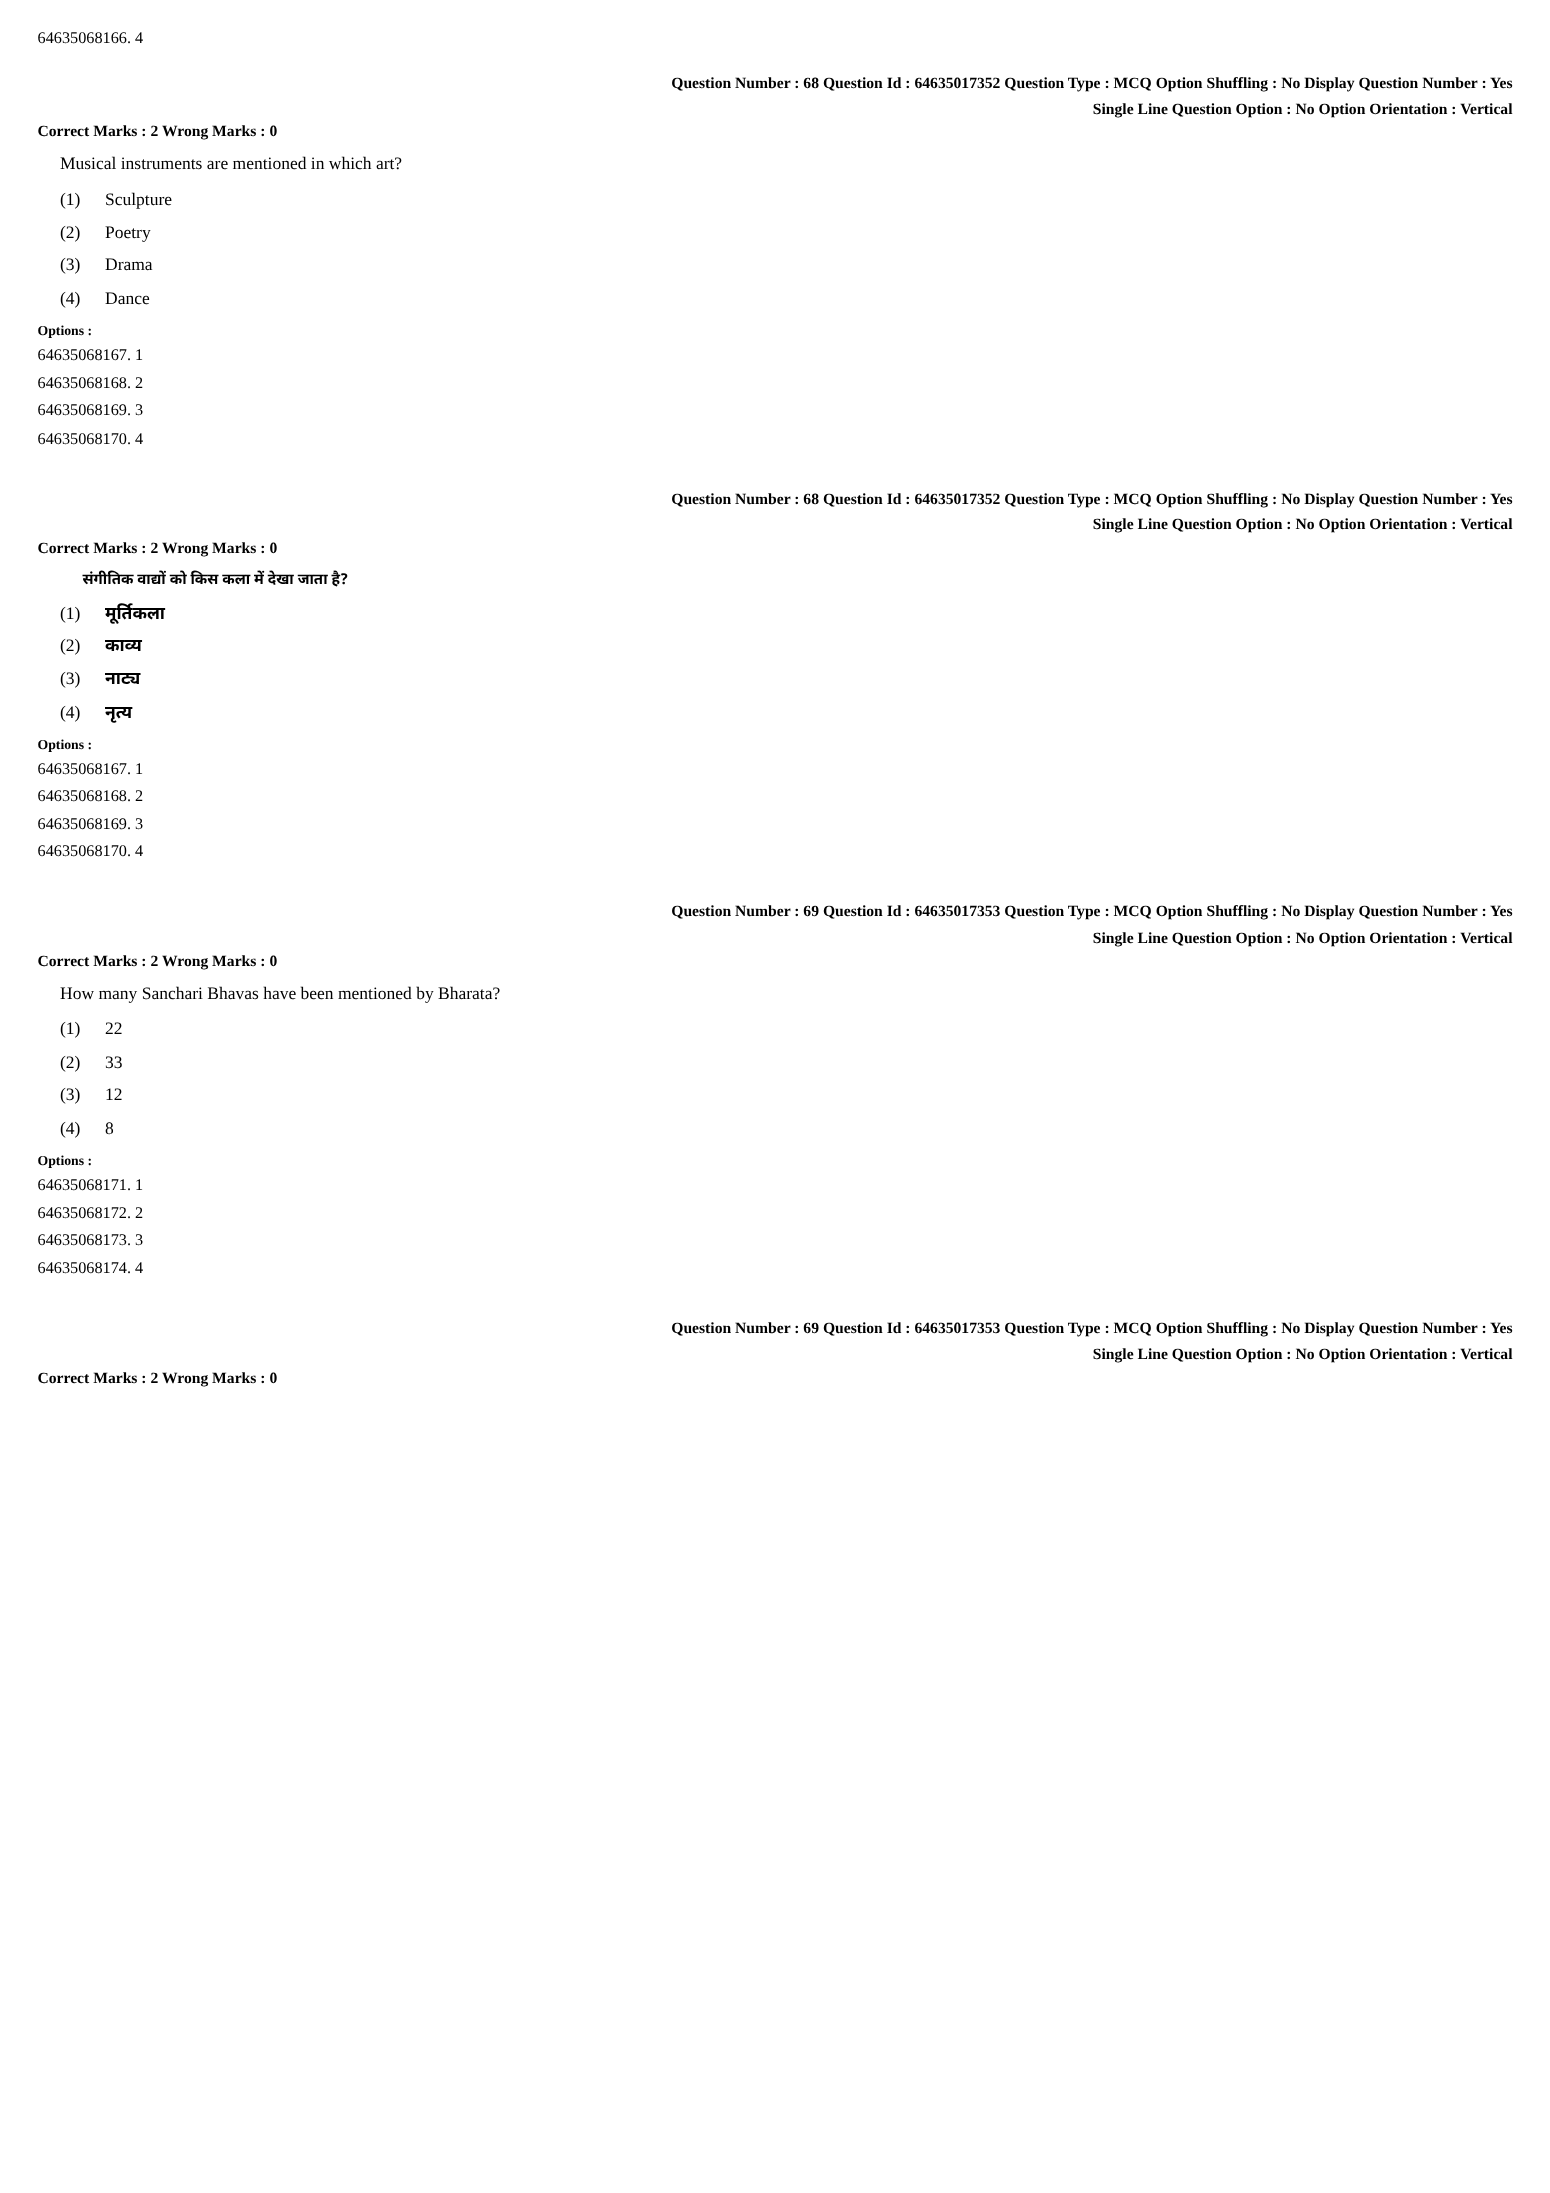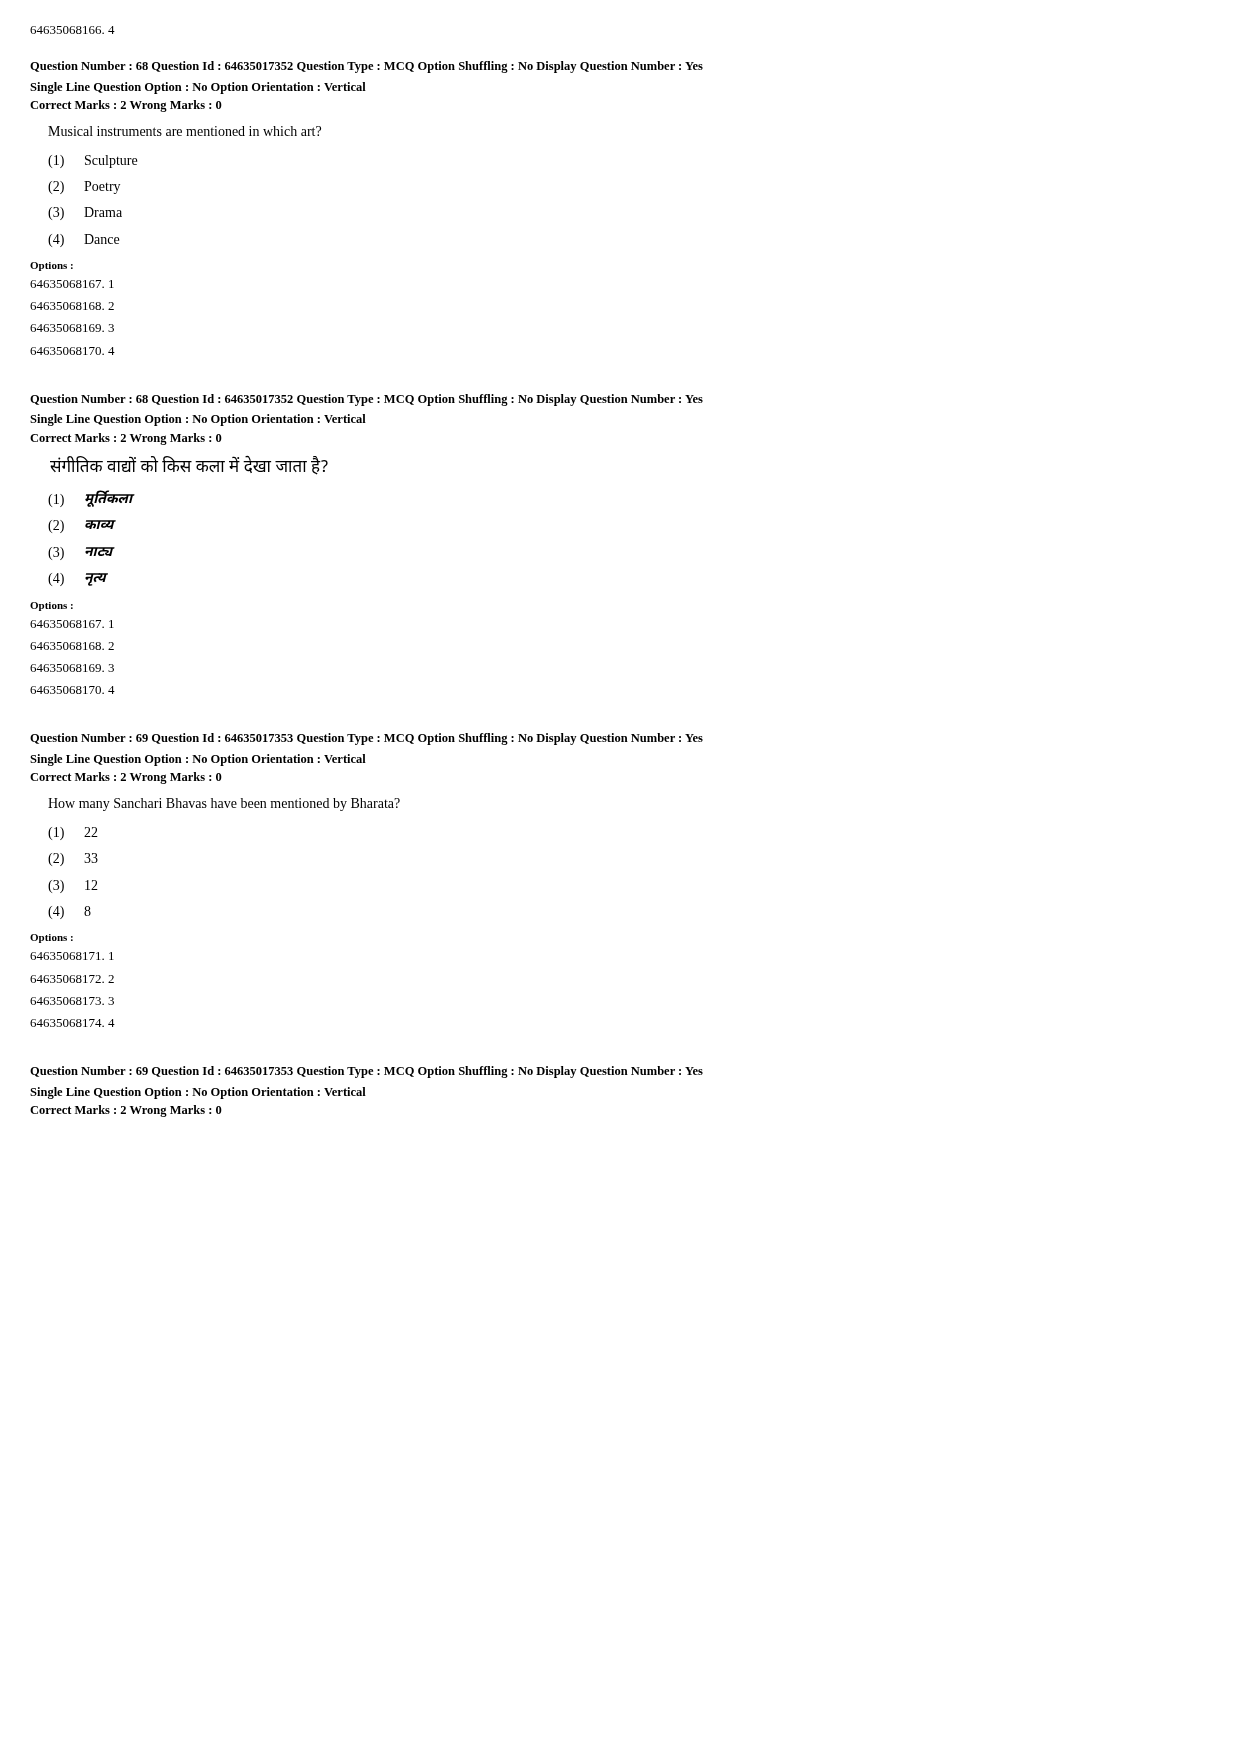--- a/index.html
+++ b/index.html
@@ -17,37 +17,39 @@
       line-height: 1.6;
     }
     .question-block {
       margin-bottom: 18px;
     }
     .question-meta {
       font-weight: bold;
       font-size: 12.5px;
       line-height: 1.5;
       margin-bottom: 2px;
+      text-align: right;
     }
     .marks-line {
       font-weight: bold;
       font-size: 12.5px;
       margin-bottom: 8px;
     }
     .question-text {
       font-size: 14px;
       margin-left: 18px;
       margin-bottom: 6px;
       line-height: 1.6;
     }
     .question-text-hindi {
-      font-size: 17px;
-      margin-left: 20px;
+      font-size: 12px;
+      margin-left: 36px;
       margin-bottom: 6px;
       line-height: 1.7;
+      font-weight: bold;
     }
     .options-list {
       list-style: none;
       margin-left: 18px;
       margin-bottom: 8px;
     }
     .options-list li {
       display: flex;
       gap: 12px;
       margin-bottom: 4px;
@@ -67,21 +69,20 @@
       line-height: 1.7;
     }
     .divider-space {
       height: 10px;
     }
     .hindi-text {
       font-family: 'Mangal', 'Noto Sans Devanagari', serif;
     }
     .bold-option {
       font-weight: bold;
-      font-style: italic;
     }
   </style>
 </head>
 <body>
 
 <div class="top-ids">
   <div>64635068166. 4</div>
 </div>
 
 <div class="divider-space"></div>

